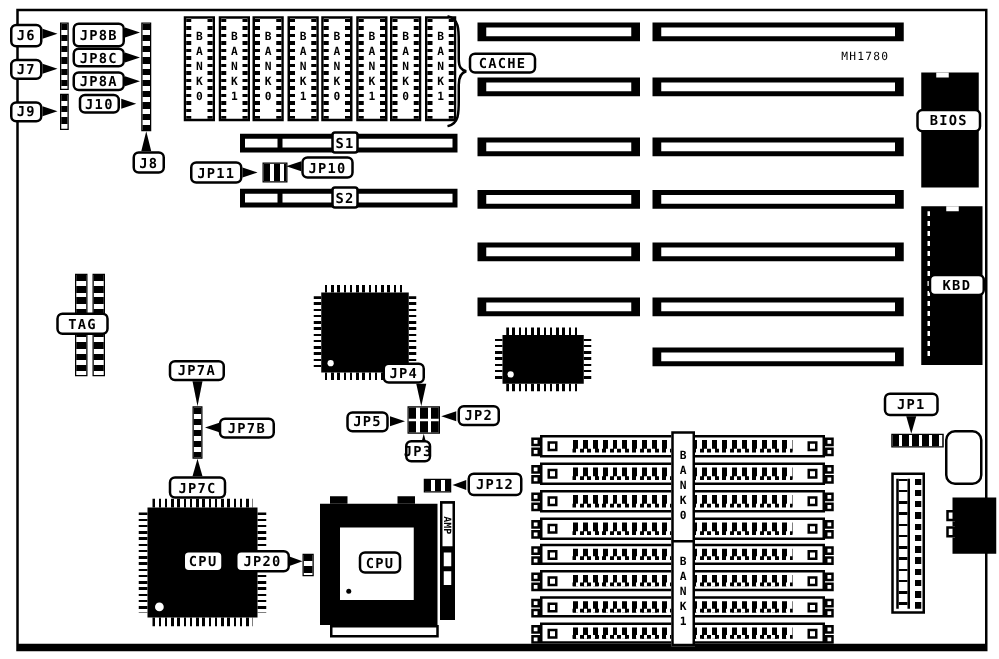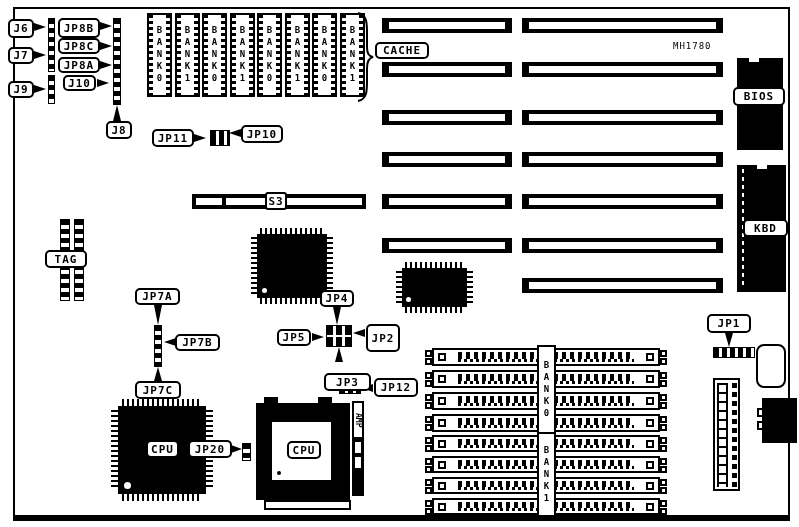--- a/index.html
+++ b/index.html
@@ -152,25 +152,32 @@
 
   <svg class="abs" style="left:356px;top:12px" width="18" height="90" viewBox="0 0 18 90">
     <path d="M2,1 C12,3 11,13 11,26 L11,35 C11,42 13,44 17,45 C13,46 11,49 11,56 L11,64 C11,77 12,87 2,89" fill="none" stroke="#000" stroke-width="2"></path>
   </svg>
   <div class="co" style="left:375px;top:42px;width:54px;height:17px">
       <span>CACHE</span>
     </div>
 
   <div class="model" style="left:673px;top:41px">MH1780</div>
 
-  <div class="sbar" style="left:192px;top:194px;width:174px;height:15px">
+  <div class="sbar" style="left:192px;top:107px;width:174px;height:15px">
     <div class="w" style="left:4px;width:26px"></div>
       <div class="w" style="left:34px;width:136px"></div>
     <div class="co sq" style="left:73px;top:-2px;width:22px;height:18px">
-        <span>S3</span>
+        <span>S1</span>
+      </div>
+  </div>
+  <div class="sbar" style="left:192px;top:151px;width:174px;height:15px">
+    <div class="w" style="left:4px;width:26px"></div>
+      <div class="w" style="left:34px;width:136px"></div>
+    <div class="co sq" style="left:73px;top:-2px;width:22px;height:18px">
+        <span>S2</span>
       </div>
   </div>
 
   <div class="ladh" style="left:210px;top:130px;width:20px;height:16px"></div>
   <div class="co" style="left:152px;top:129px;width:42px;height:18px">
       <span>JP11</span>
     </div>
   <div class="pt pt-r" style="left:194px;top:134px"></div>
   <div class="co" style="left:241px;top:125px;width:42px;height:18px">
       <span>JP10</span>
@@ -207,33 +214,33 @@
   <div class="chip" style="left:402px;top:268px;width:65px;height:39px"></div>
   <div class="ph" style="left:405px;top:262px;width:59px;height:6px"></div>
   <div class="ph" style="left:405px;top:307px;width:59px;height:6px"></div>
   <div class="pv" style="left:396px;top:271px;width:6px;height:33px"></div>
   <div class="pv" style="left:467px;top:271px;width:6px;height:33px"></div>
   <div class="dotw" style="left:406px;top:297px;width:5px;height:5px"></div>
 
   <div class="jblk" style="left:326px;top:325px;width:26px;height:22px">
       <div class="mid"></div>
     </div>
-  <div class="co" style="left:320px;top:290px;width:34px;height:17px">
+  <div class="co" style="left:306px;top:290px;width:34px;height:17px">
       <span>JP4</span>
     </div>
   <div class="pt pt-d" style="left:333px;top:307px"></div>
   <div class="co" style="left:277px;top:329px;width:34px;height:17px">
       <span>JP5</span>
     </div>
   <div class="pt pt-r" style="left:312px;top:333px"></div>
-  <div class="co" style="left:366px;top:324px;width:34px;height:28px">
+  <div class="co" style="left:366px;top:324px;width:34px;height:17px">
       <span>JP2</span>
     </div>
   <div class="pt pt-l" style="left:353px;top:329px"></div>
-  <div class="co" style="left:324px;top:373px;width:47px;height:18px">
+  <div class="co" style="left:324px;top:352px;width:21px;height:18px">
       <span>JP3</span>
     </div>
   <div class="pt pt-u" style="left:335px;top:347px;border-bottom-width:15px"></div>
 
   <div class="ladh" style="left:339px;top:383px;width:22px;height:11px"></div>
   <div class="co" style="left:374px;top:378px;width:44px;height:19px">
       <span>JP12</span>
     </div>
   <div class="pt pt-l" style="left:362px;top:384px;border-right-width:11px"></div>
 

